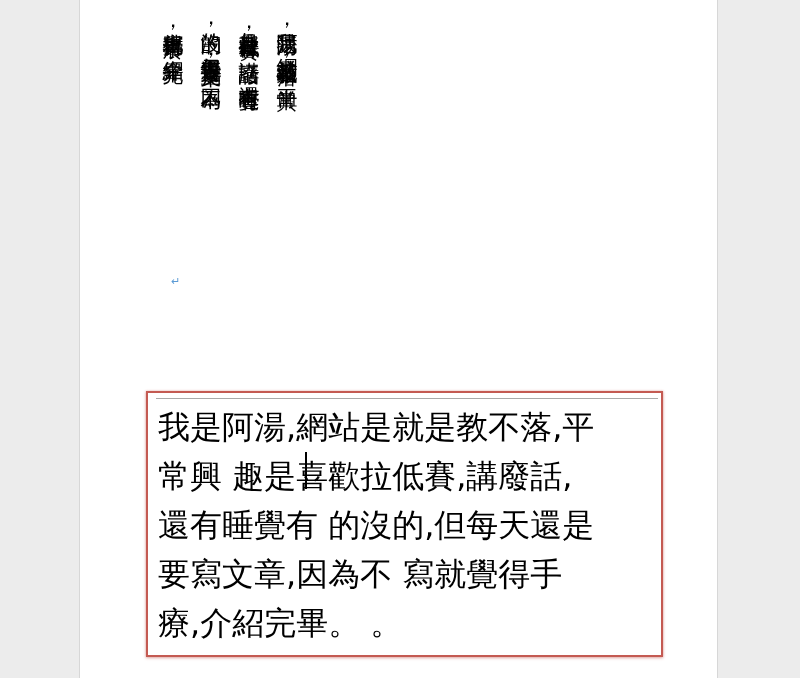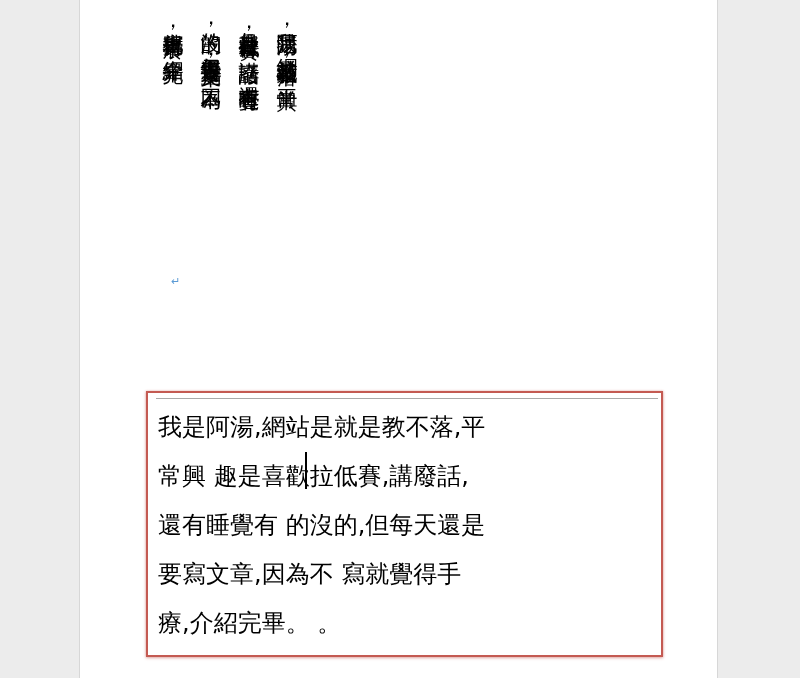--- a/index.html
+++ b/index.html
@@ -64,21 +64,21 @@
     top: 398px;
     width: 502px; height: 1px;
     background: #a9a9a9;
   }
   .ocrtext {
     position: absolute;
     left: 78px;   
     top: 403px;
     width: 501px; height: 248px;
     font-family: "DejaVu Sans", sans-serif;
-    font-size: 24px;
+    font-size: 32px;
     line-height: 49px;
     color: #000000;
     white-space: pre-line;
   }
   .caret {
     position: absolute;
     left: 225px;  
     top: 452px;
     width: 2px; height: 37px;
     background: #000000;

